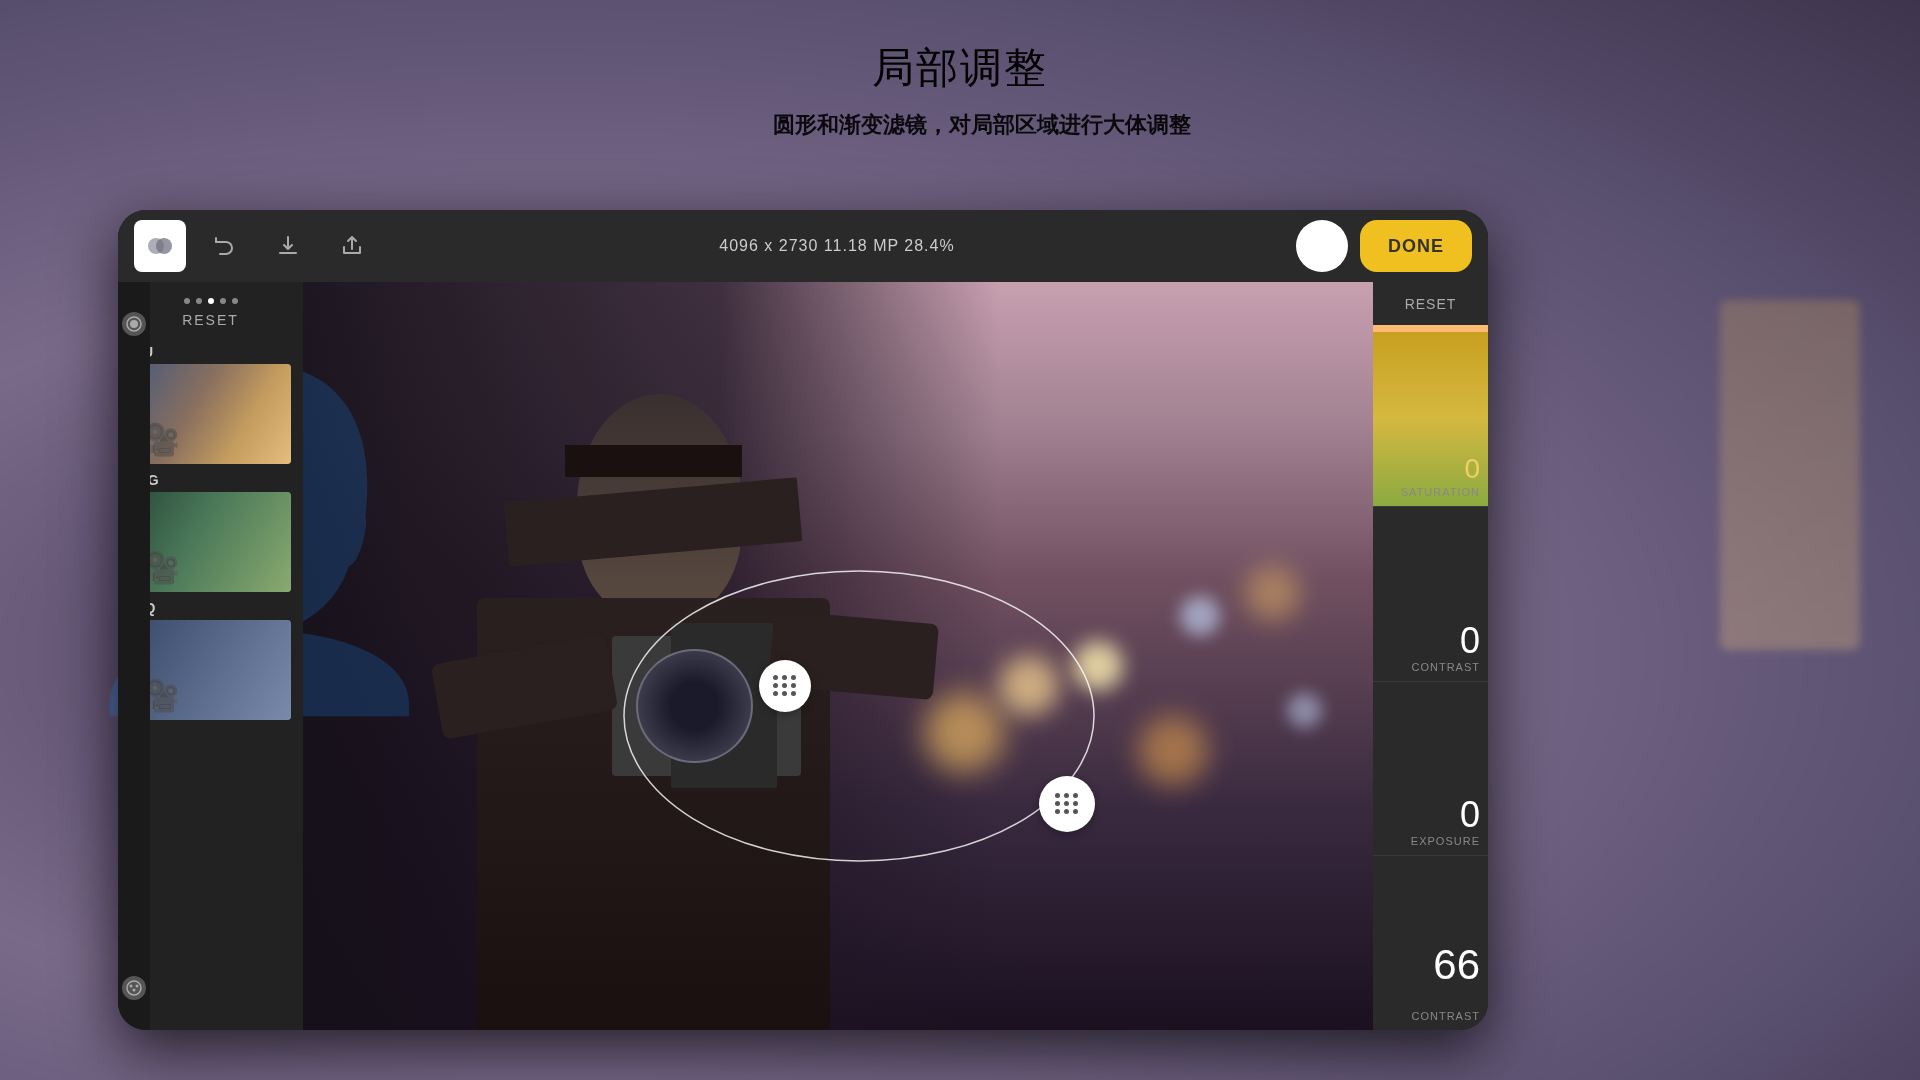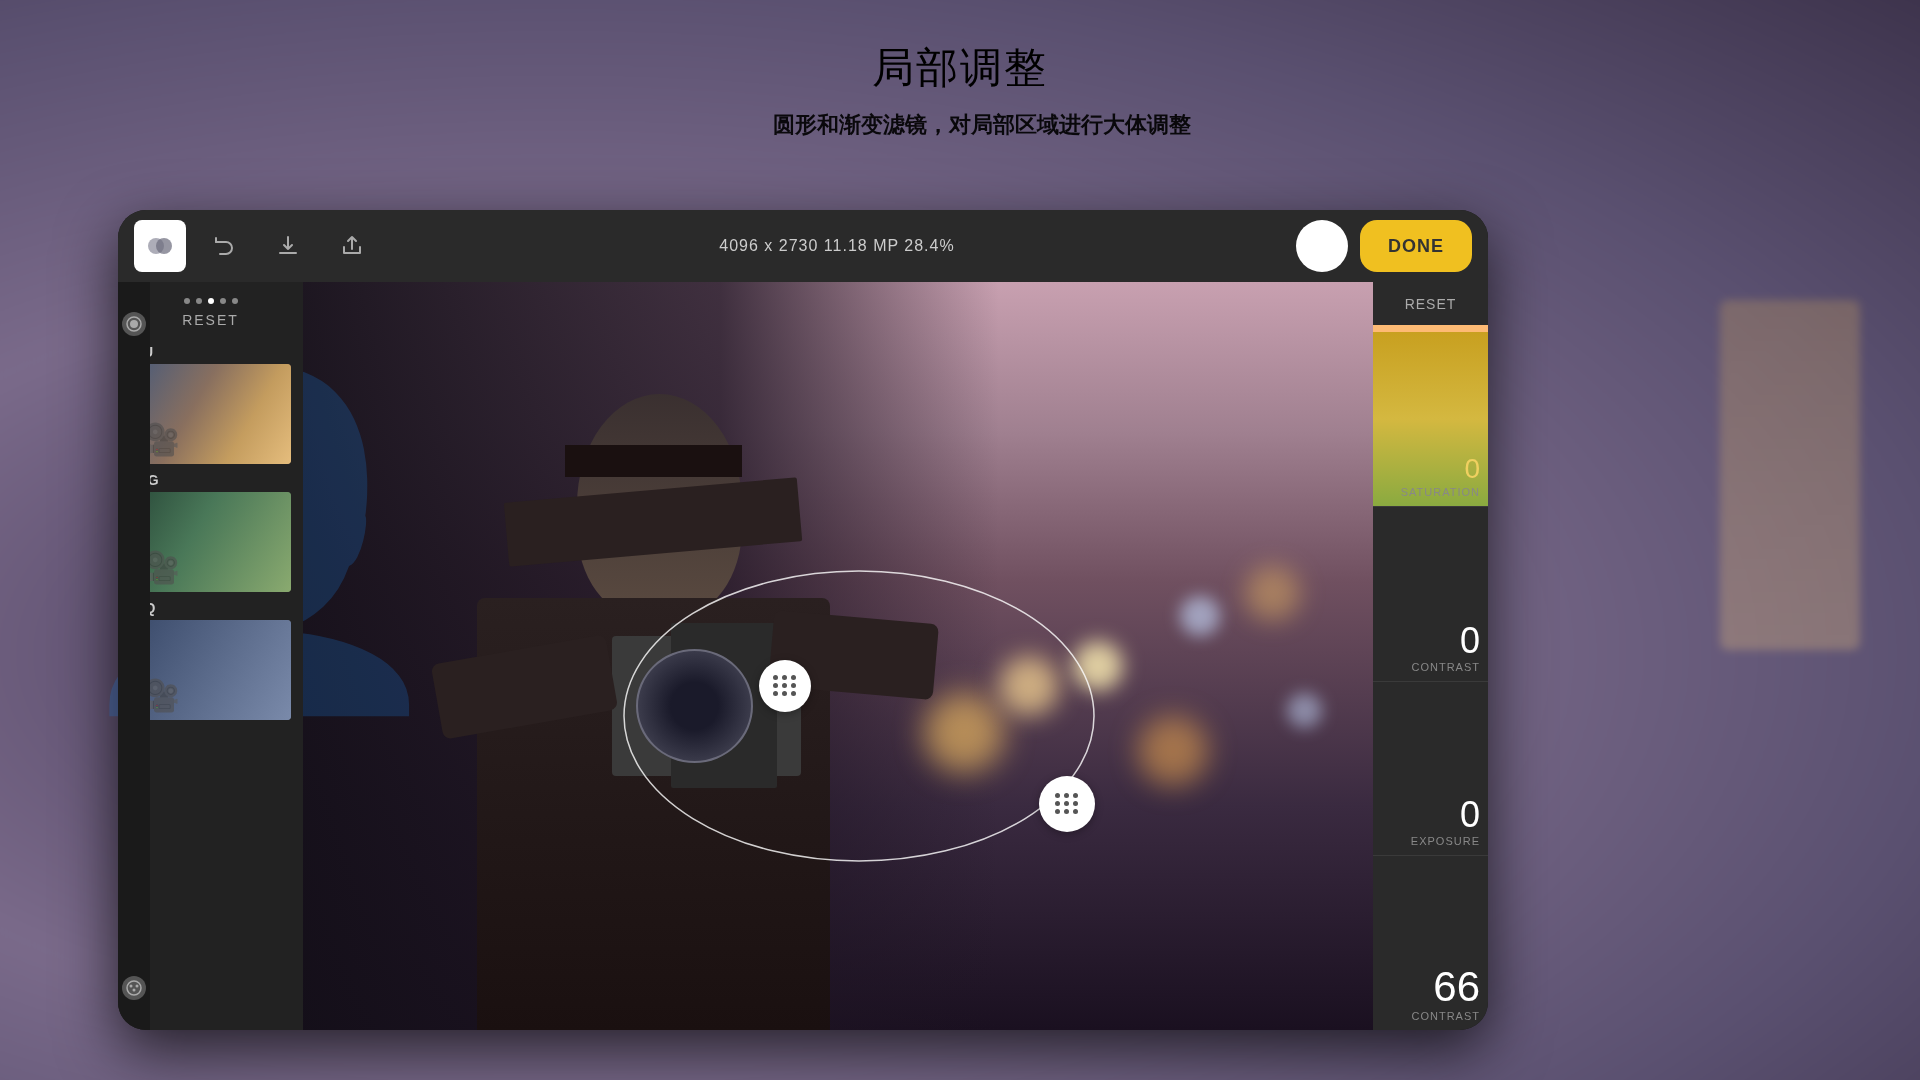--- a/index.html
+++ b/index.html
@@ -555,21 +555,21 @@
     <div class="adjustment-item">
       <div class="adj-value">0</div>
       <div class="adj-label">CONTRAST</div>
     </div>
 
     <div class="adjustment-item">
       <div class="adj-value">0</div>
       <div class="adj-label">EXPOSURE</div>
     </div>
 
-    <div class="adjustment-item" style="border-bottom:none;">
+    <div class="adjustment-item" style="border-bottom:none;gap:22px;">
       <div class="adj-value" style="font-size:42px;">66</div>
       <div class="adj-label">CONTRAST</div>
     </div>
   </div>
 
 </div>
 
 <div style="position:absolute;right:60px;top:300px;width:140px;height:350px;background:linear-gradient(to bottom,#c8a060,#e8c080);border-radius:8px;opacity:0.3;filter:blur(4px);"></div>
 
 </body></html>

